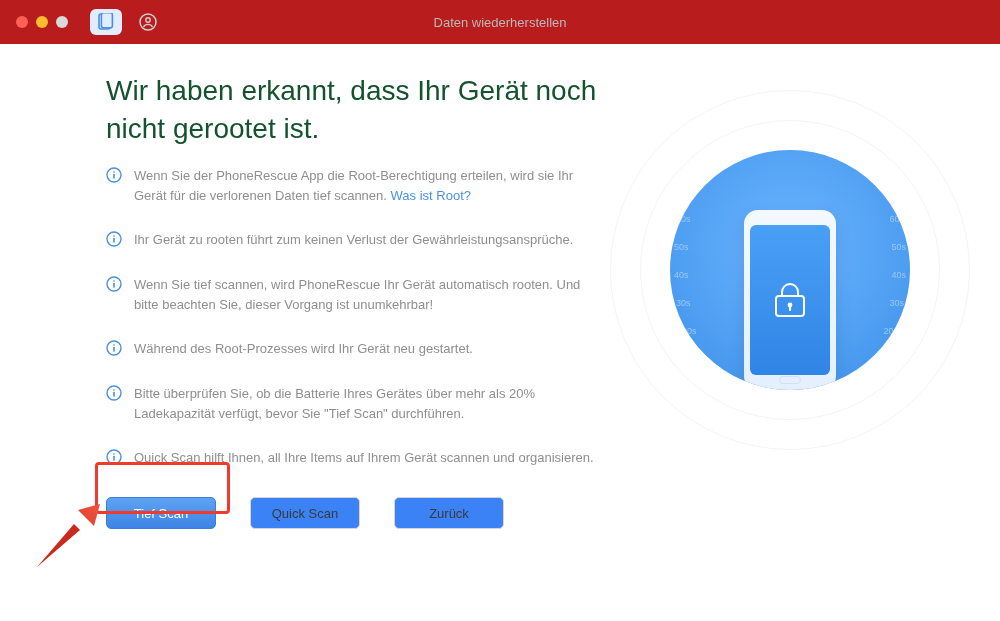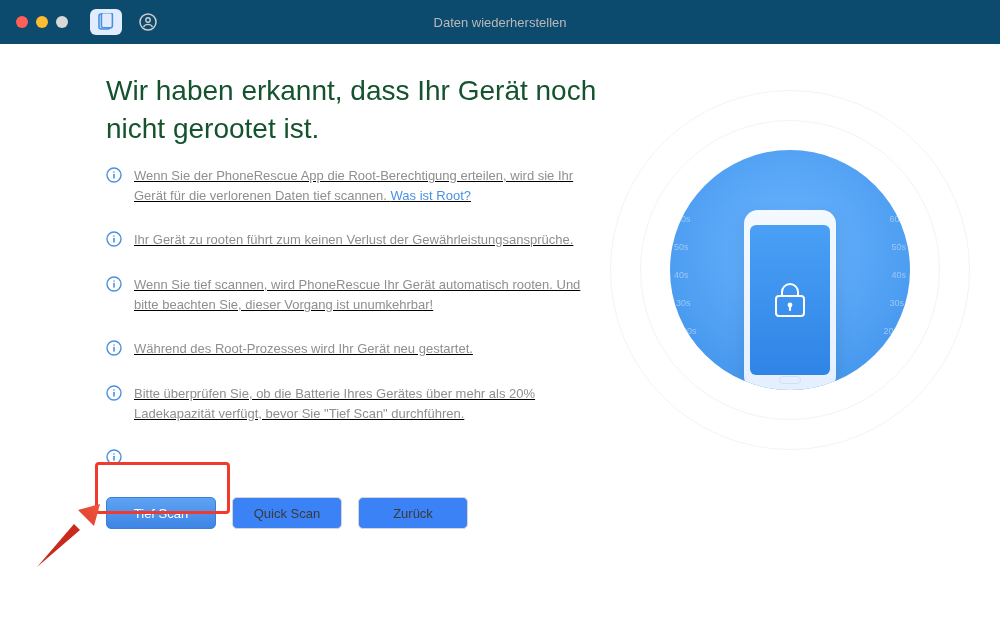--- a/index.html
+++ b/index.html
@@ -15,21 +15,21 @@
       background: #fff;
       position: relative;
       overflow: hidden;
     }
     .titlebar {
       height: 44px;
       display: flex;
       align-items: center;
       padding: 0 16px;
       position: relative;
-      background: #0c4a6e;
+      background: #b91c1c;
     }
     .traffic-lights {
       display: flex;
       gap: 8px;
       align-items: center;
     }
     .tl {
       width: 12px;
       height: 12px;
       border-radius: 50%;
@@ -73,21 +73,20 @@
       font-weight: 300;
       max-width: 510px;
     }
 
     .bullets {
       margin-top: 18px;
       display: flex;
       flex-direction: column;
       gap: 24px;
       max-width: 490px;
-      text-decoration: underline;
     }
     .bullet {
       display: flex;
       align-items: flex-start;
     }
     .b-icon {
       flex: 0 0 16px;
       margin-right: 12px;
       margin-top: 1px;
     }
@@ -97,21 +96,21 @@
       color: #8f8f8f;
     }
     .b-link {
       color: #4a90e2;
       cursor: pointer;
     }
 
     .btn-row {
       margin-top: 28px;
       display: flex;
-      gap: 16px;
+      gap: 34px;
       align-items: flex-start;
     }
     .btn {
       width: 110px;
       height: 32px;
       border-radius: 5px;
       font-size: 13px;
       display: flex;
       align-items: center;
       justify-content: center;
@@ -276,20 +275,21 @@
     </div>
 
     <div class="bullet">
       <span class="b-icon">
         <svg width="16" height="16" viewBox="0 0 16 16">
             <circle cx="8" cy="8" r="7" stroke="#4a90e2" stroke-width="1.4" fill="none"></circle>
             <rect x="7.2" y="4.2" width="1.6" height="1.6" rx="0.8" fill="#4a90e2"></rect>
             <rect x="7.2" y="6.8" width="1.6" height="5" rx="0.8" fill="#4a90e2"></rect>
           </svg>
       </span>
+      <span class="b-text">Quick Scan hilft Ihnen, all Ihre Items auf Ihrem Gerät scannen und organisieren.</span>
     </div>
   </div>
 
   <div class="btn-row">
     <div class="btn btn-primary">Tief Scan</div>
     <div class="btn btn-outline">Quick Scan</div>
     <div class="btn btn-outline">Zurück</div>
   </div>
 </div>
 

